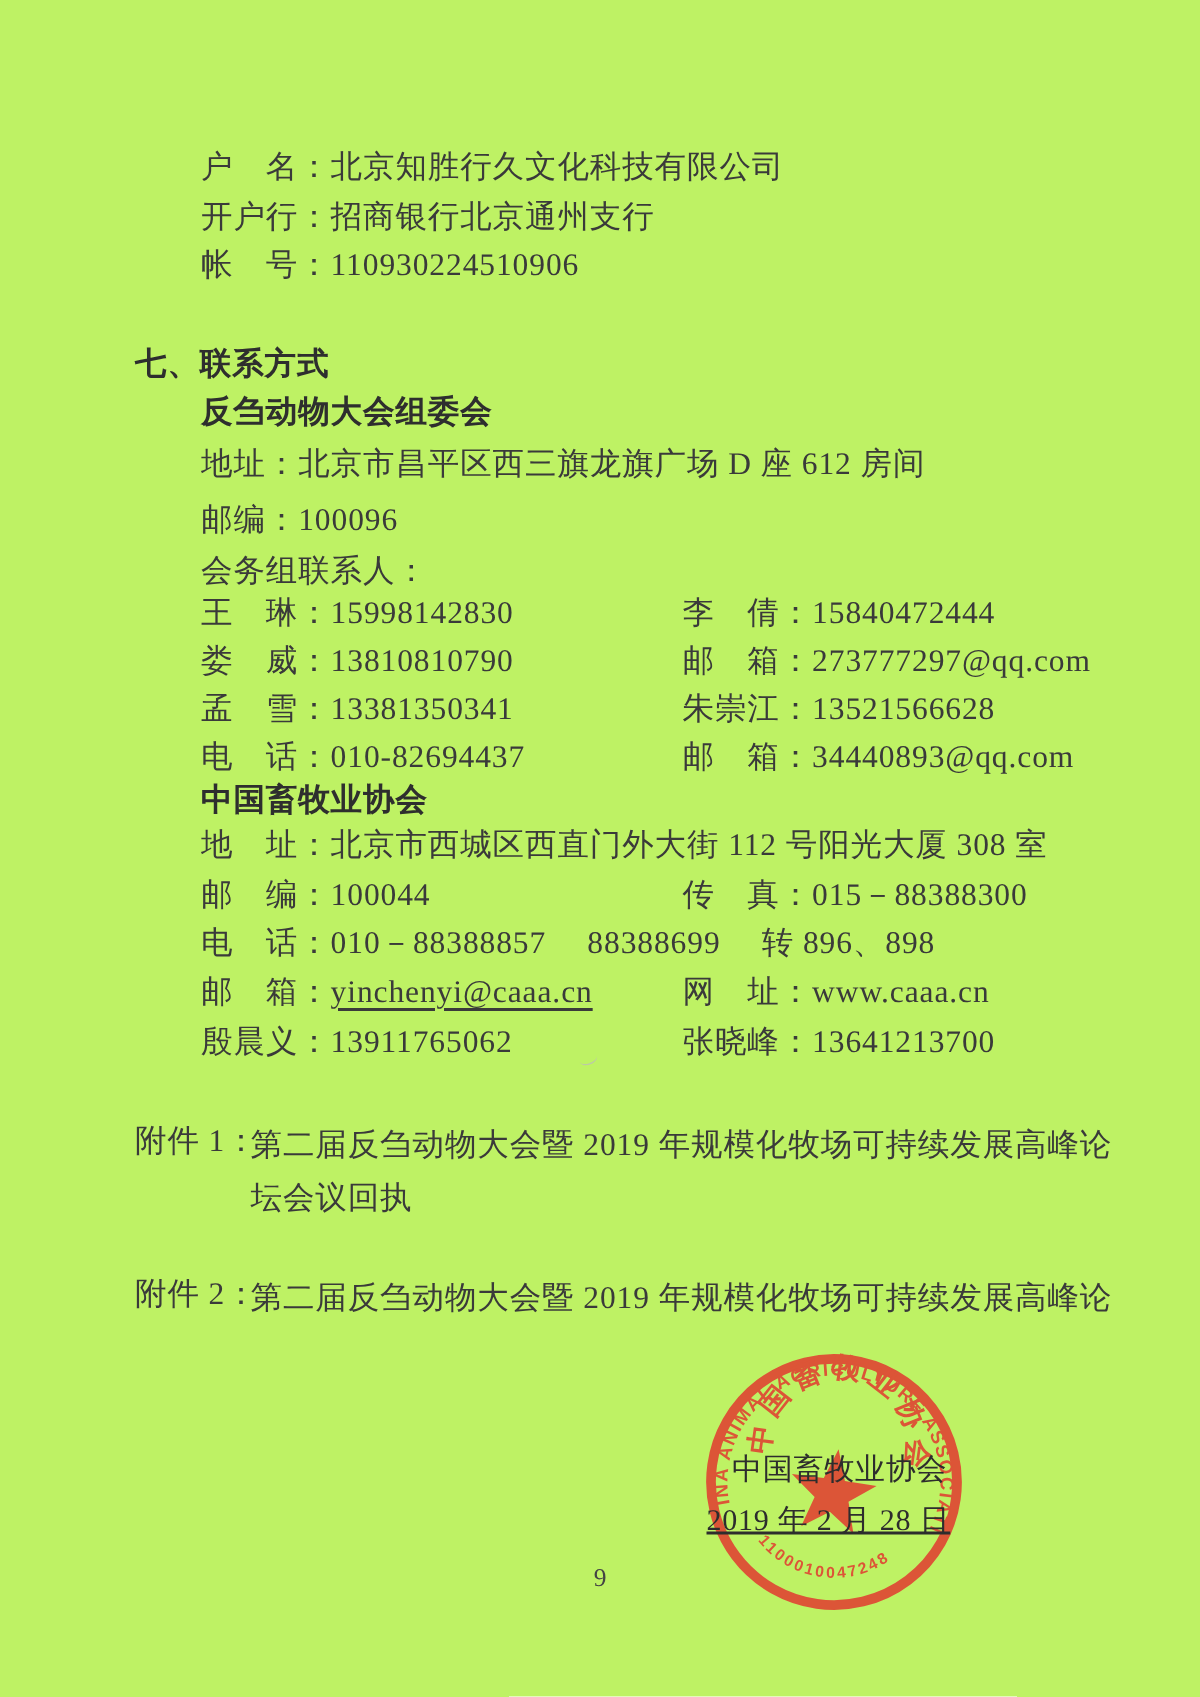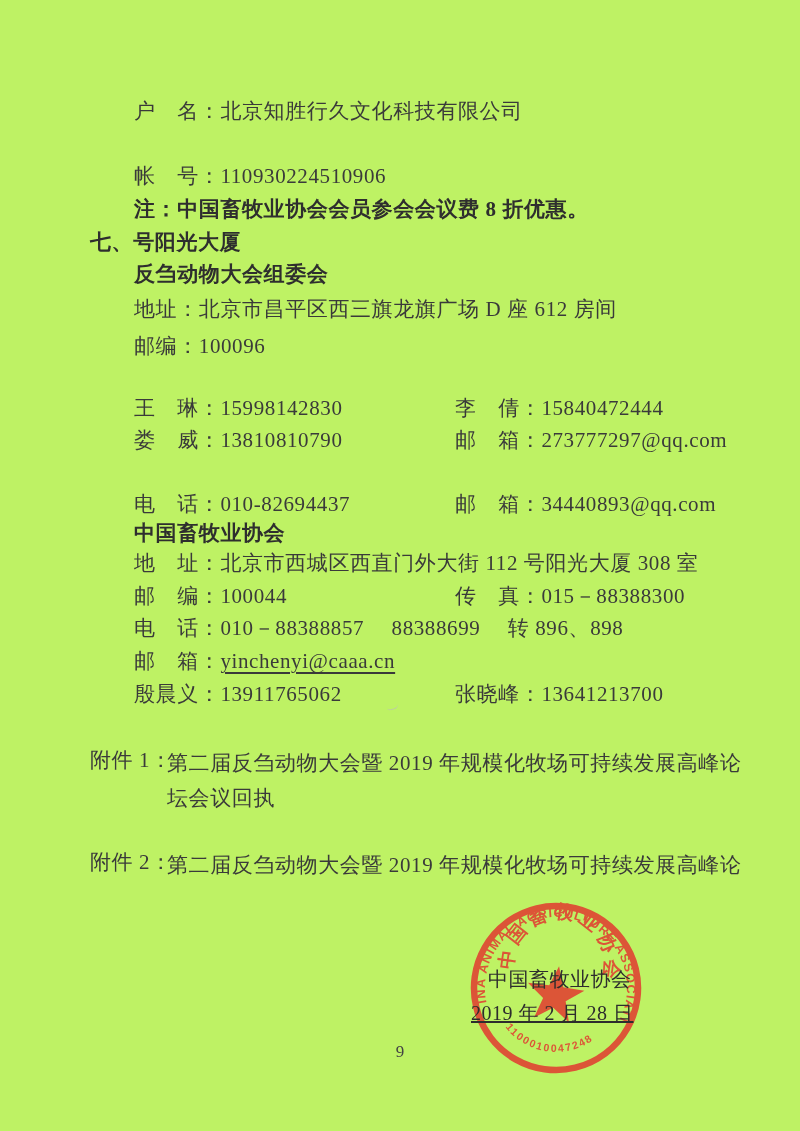--- a/index.html
+++ b/index.html
@@ -41,51 +41,57 @@
     border-bottom:1.5px solid #bcbcbc; border-radius:50%;
     transform:rotate(-18deg); opacity:0.75;
   }
 </style>
 </head>
 <body>
 
 <div class="page">
 
   <div class="ln" style="top:98px"><span>户　名：</span><span>北京知胜行久文化科技有限公司</span></div>
+  <div class="ln" style="top:131px"><span>开户行：</span><span>招商银行北京通州支行</span></div>
   <div class="ln" style="top:163px"><span>帐　号：</span><span>110930224510906</span></div>
-  <div class="ln b" style="top:196px">注：中国畜牧业协会会员参会会议费 8 折优惠。</div>
 
-  <div class="ln b" style="top:229px; left:90px">七、号阳光大厦</div>
+  <div class="ln b" style="top:229px; left:90px">七、联系方式</div>
 
   <div class="ln b" style="top:261px">反刍动物大会组委会</div>
   <div class="ln" style="top:296px"><span>地址：</span><span>北京市昌平区西三旗龙旗广场 D 座 612 房间</span></div>
   <div class="ln" style="top:333px"><span>邮编：</span><span>100096</span></div>
+  <div class="ln" style="top:367px">会务组联系人：</div>
 
   <div class="ln" style="top:395px">
     <span>王　琳：</span><span>15998142830</span>
     <span class="col-r"><span>李　倩：</span><span>15840472444</span></span>
   </div>
   <div class="ln" style="top:427px">
     <span>娄　威：</span><span>13810810790</span>
     <span class="col-r"><span>邮　箱：</span><span>273777297@qq.com</span></span>
+  </div>
+  <div class="ln" style="top:459px">
+    <span>孟　雪：</span><span>13381350341</span>
+    <span class="col-r"><span>朱崇江：</span><span>13521566628</span></span>
   </div>
   <div class="ln" style="top:491px">
     <span>电　话：</span><span>010-82694437</span>
     <span class="col-r"><span>邮　箱：</span><span>34440893@qq.com</span></span>
   </div>
 
   <div class="ln b" style="top:520px">中国畜牧业协会</div>
   <div class="ln" style="top:550px"><span>地　址：</span><span>北京市西城区西直门外大街 112 号阳光大厦 308 室</span></div>
   <div class="ln" style="top:583px">
     <span>邮　编：</span><span>100044</span>
     <span class="col-r"><span>传　真：</span><span>015－88388300</span></span>
   </div>
   <div class="ln" style="top:615px"><span>电　话：</span><span>010－88388857　 88388699 　转 896、898</span></div>
   <div class="ln" style="top:648px">
     <span>邮　箱：</span><span class="u">yinchenyi@caaa.cn</span>
+    <span class="col-r"><span>网　址：</span><span>www.caaa.cn</span></span>
   </div>
   <div class="ln" style="top:681px">
     <span>殷晨义：</span><span>13911765062</span>
     <span class="col-r"><span>张晓峰：</span><span>13641213700</span></span>
   </div>
 
   <div class="artifact"></div>
 
   <div class="att" style="top:746px">
     <span class="att-label">附件 1：</span>

